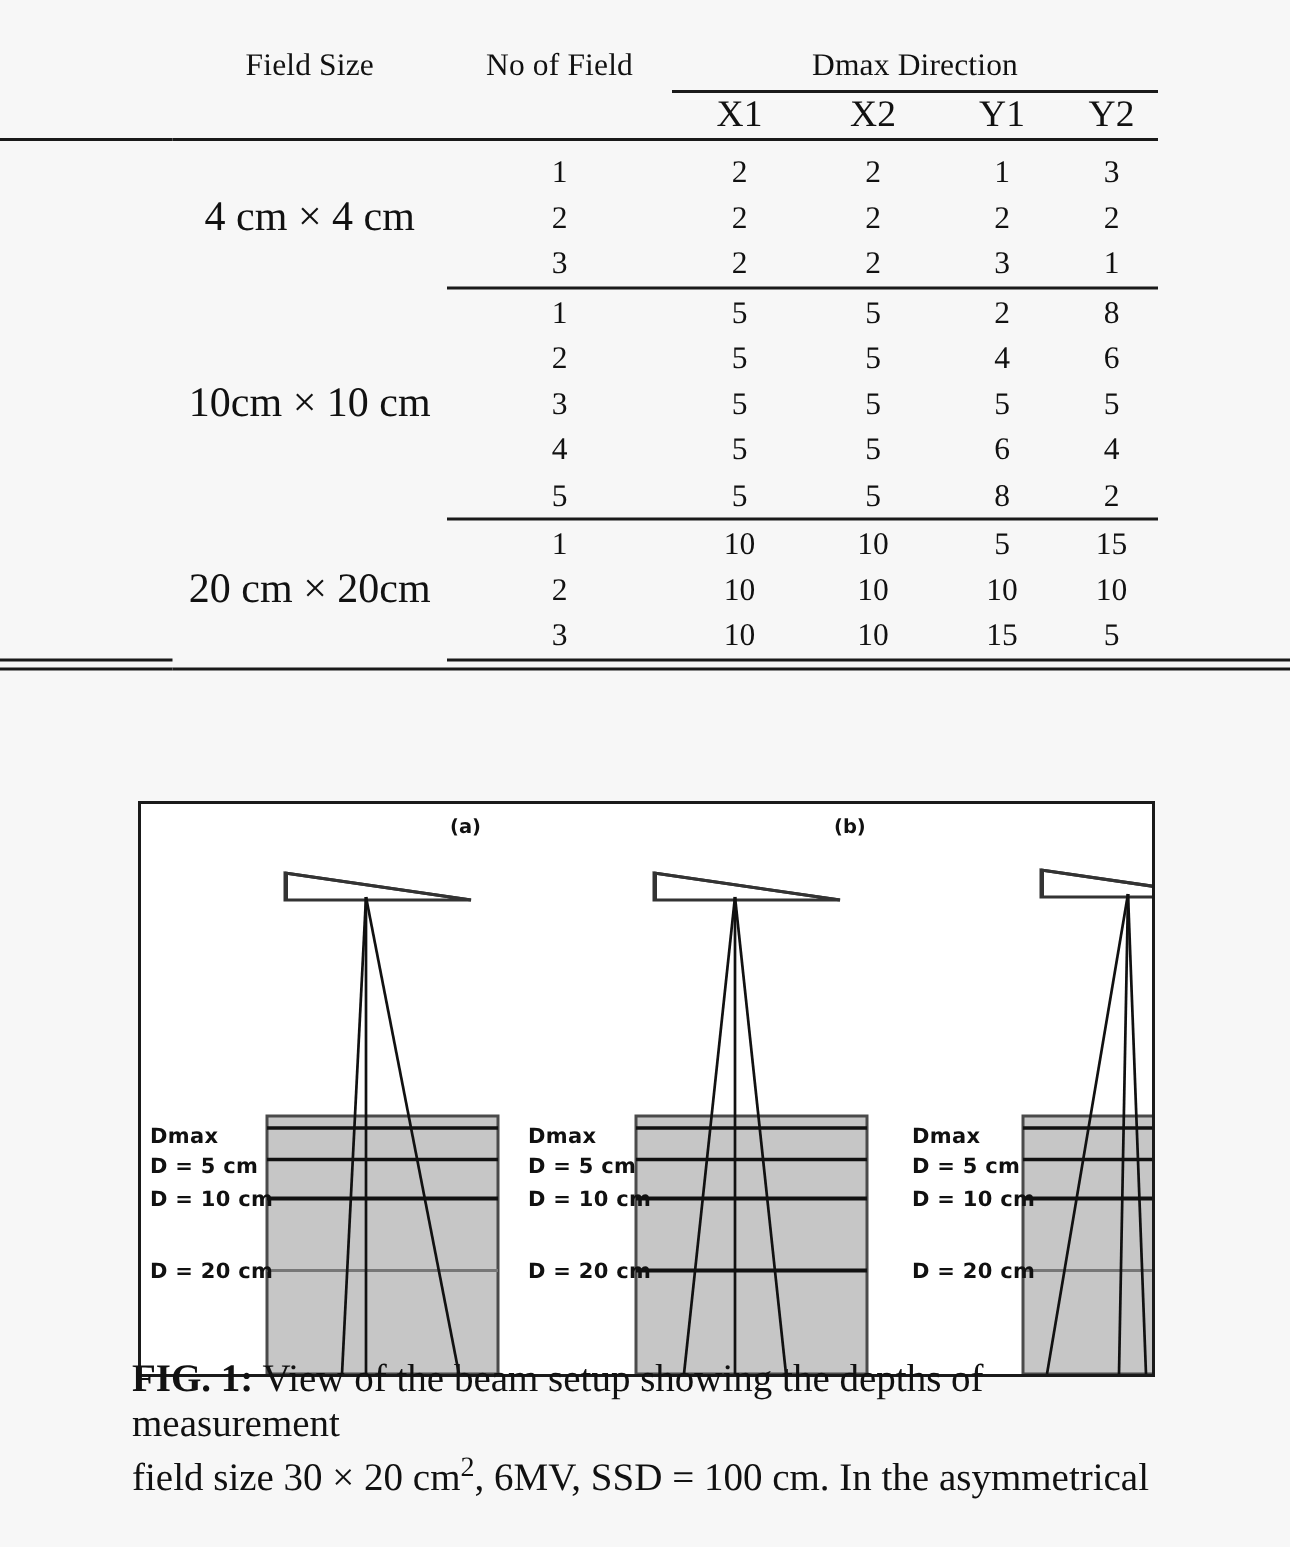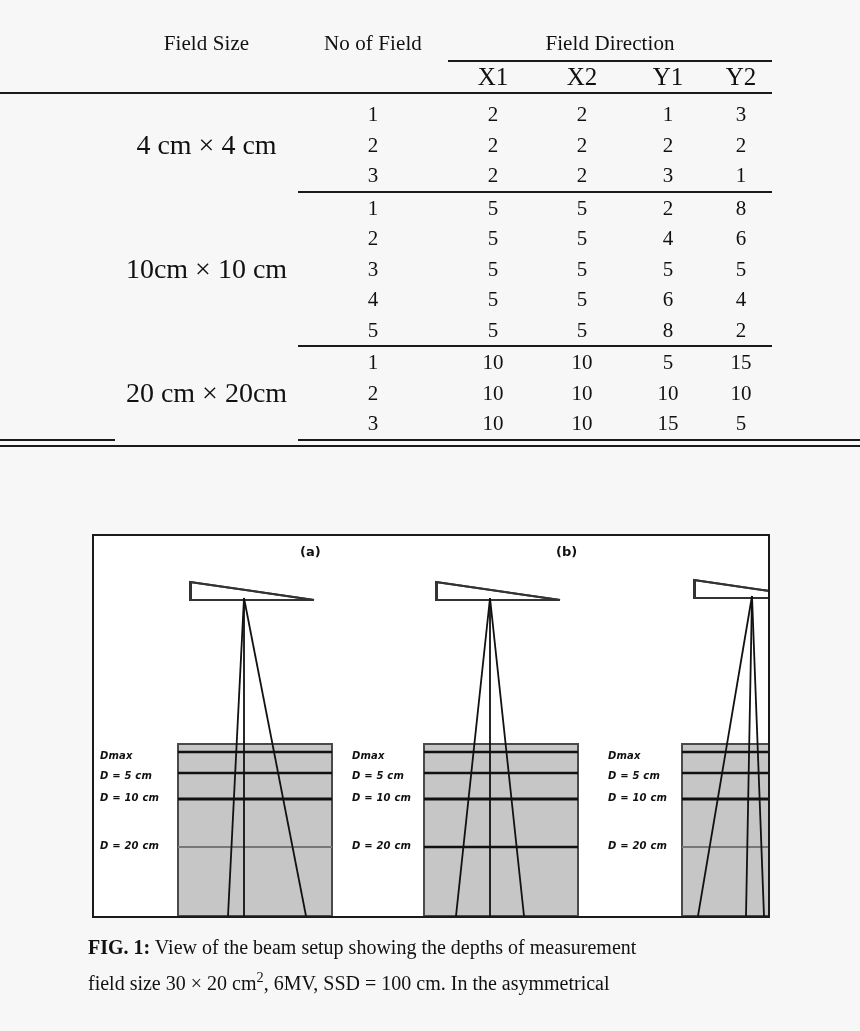--- a/index.html
+++ b/index.html
@@ -81,31 +81,30 @@
     position:absolute;
     font-family:"DejaVu Sans", sans-serif;
     font-weight:bold;
     font-size:13px;
     color:#111;
   }
   .labels{
     position:absolute;
     font-family:"DejaVu Sans", sans-serif;
     font-weight:bold;
-    font-size:10px;
+    font-size:14px;
     color:#111;
     white-space:nowrap;
     letter-spacing:.2px;
-    font-style:italic;
   }
   .caption{
     position:absolute;
-    left:88px;top:932px;
+    left:88px;top:904px;
     width:700px;
-    font-size:20px;
+    font-size:26px;
     line-height:30px;
     color:#111;
   }
   .caption b{font-weight:bold;}
   .caption sup{font-size:.72em;vertical-align:super;}
 </style>
 </head>
 <body>
 
 <div class="table-wrap">
@@ -118,21 +117,21 @@
         <col class="c-x2">
         <col class="c-y1">
         <col class="c-y2">
       <col class="c-right">
     </colgroup>
     <thead>
       <tr>
         <th></th>
         <th class="h-main">Field Size</th>
         <th class="h-main">No of Field</th>
-        <th class="h-main rule-jaws" colspan="4">Field Direction</th>
+        <th class="h-main rule-jaws" colspan="4">Dmax Direction</th>
         <th></th>
       </tr>
       <tr>
         <th class="rule-top"></th>
         <th class="rule-top"></th>
         <th class="rule-top"></th>
         <th class="h-sub rule-top">X1</th>
         <th class="h-sub rule-top">X2</th>
         <th class="h-sub rule-top">Y1</th>
         <th class="h-sub rule-top">Y2</th>

